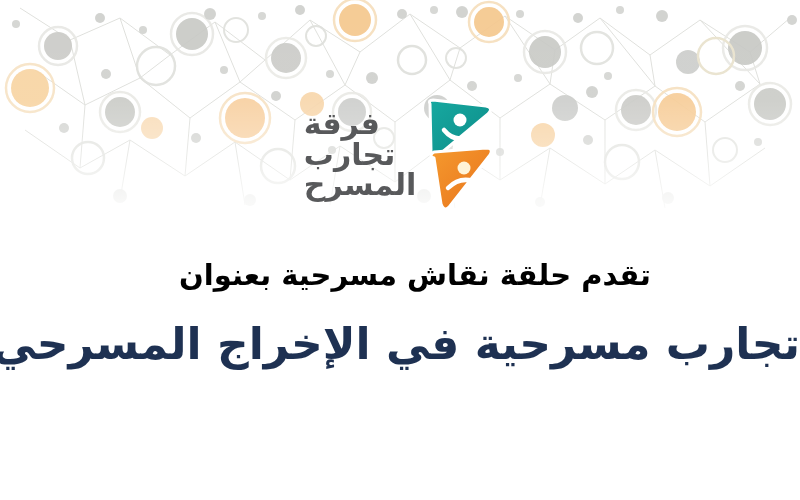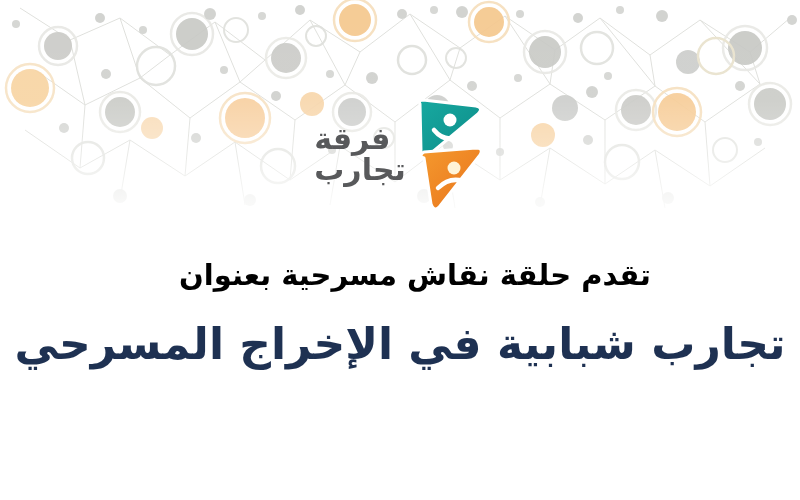--- a/index.html
+++ b/index.html
@@ -236,20 +236,21 @@
         <path d="M20 34 Q33 50 52 36" fill="none" stroke="#ffffff" stroke-width="4.5" stroke-linecap="round"></path>
 
         <path d="M10 62 Q4 60 10 56 L62 52 Q70 52 66 59 L26 110 Q20 117 17 108 Z" fill="url(#orangeGrad)" stroke="#ffffff" stroke-width="3" stroke-linejoin="round"></path>
         <circle cx="40" cy="72" r="6.5" fill="#fff4d8"></circle>
         <path d="M24 92 Q38 78 56 88" fill="none" stroke="#ffffff" stroke-width="4.5" stroke-linecap="round"></path>
       </svg>
     </div>
     <div class="logo-wordmark">
       <span class="logo-line-1">فرقة</span>
       <span class="logo-line-2">تجارب</span>
+      <span class="logo-line-3">المسرح</span>
     </div>
   </div>
 
   <div class="subtitle">تقدم حلقة نقاش مسرحية بعنوان</div>
 
-  <div class="headline">تجارب شبابية في الإخراج المسرحي</div>
+  <div class="headline">تجارب مسرحية في الإخراج المسرحي</div>
 
 </div>
 
 </body></html>

